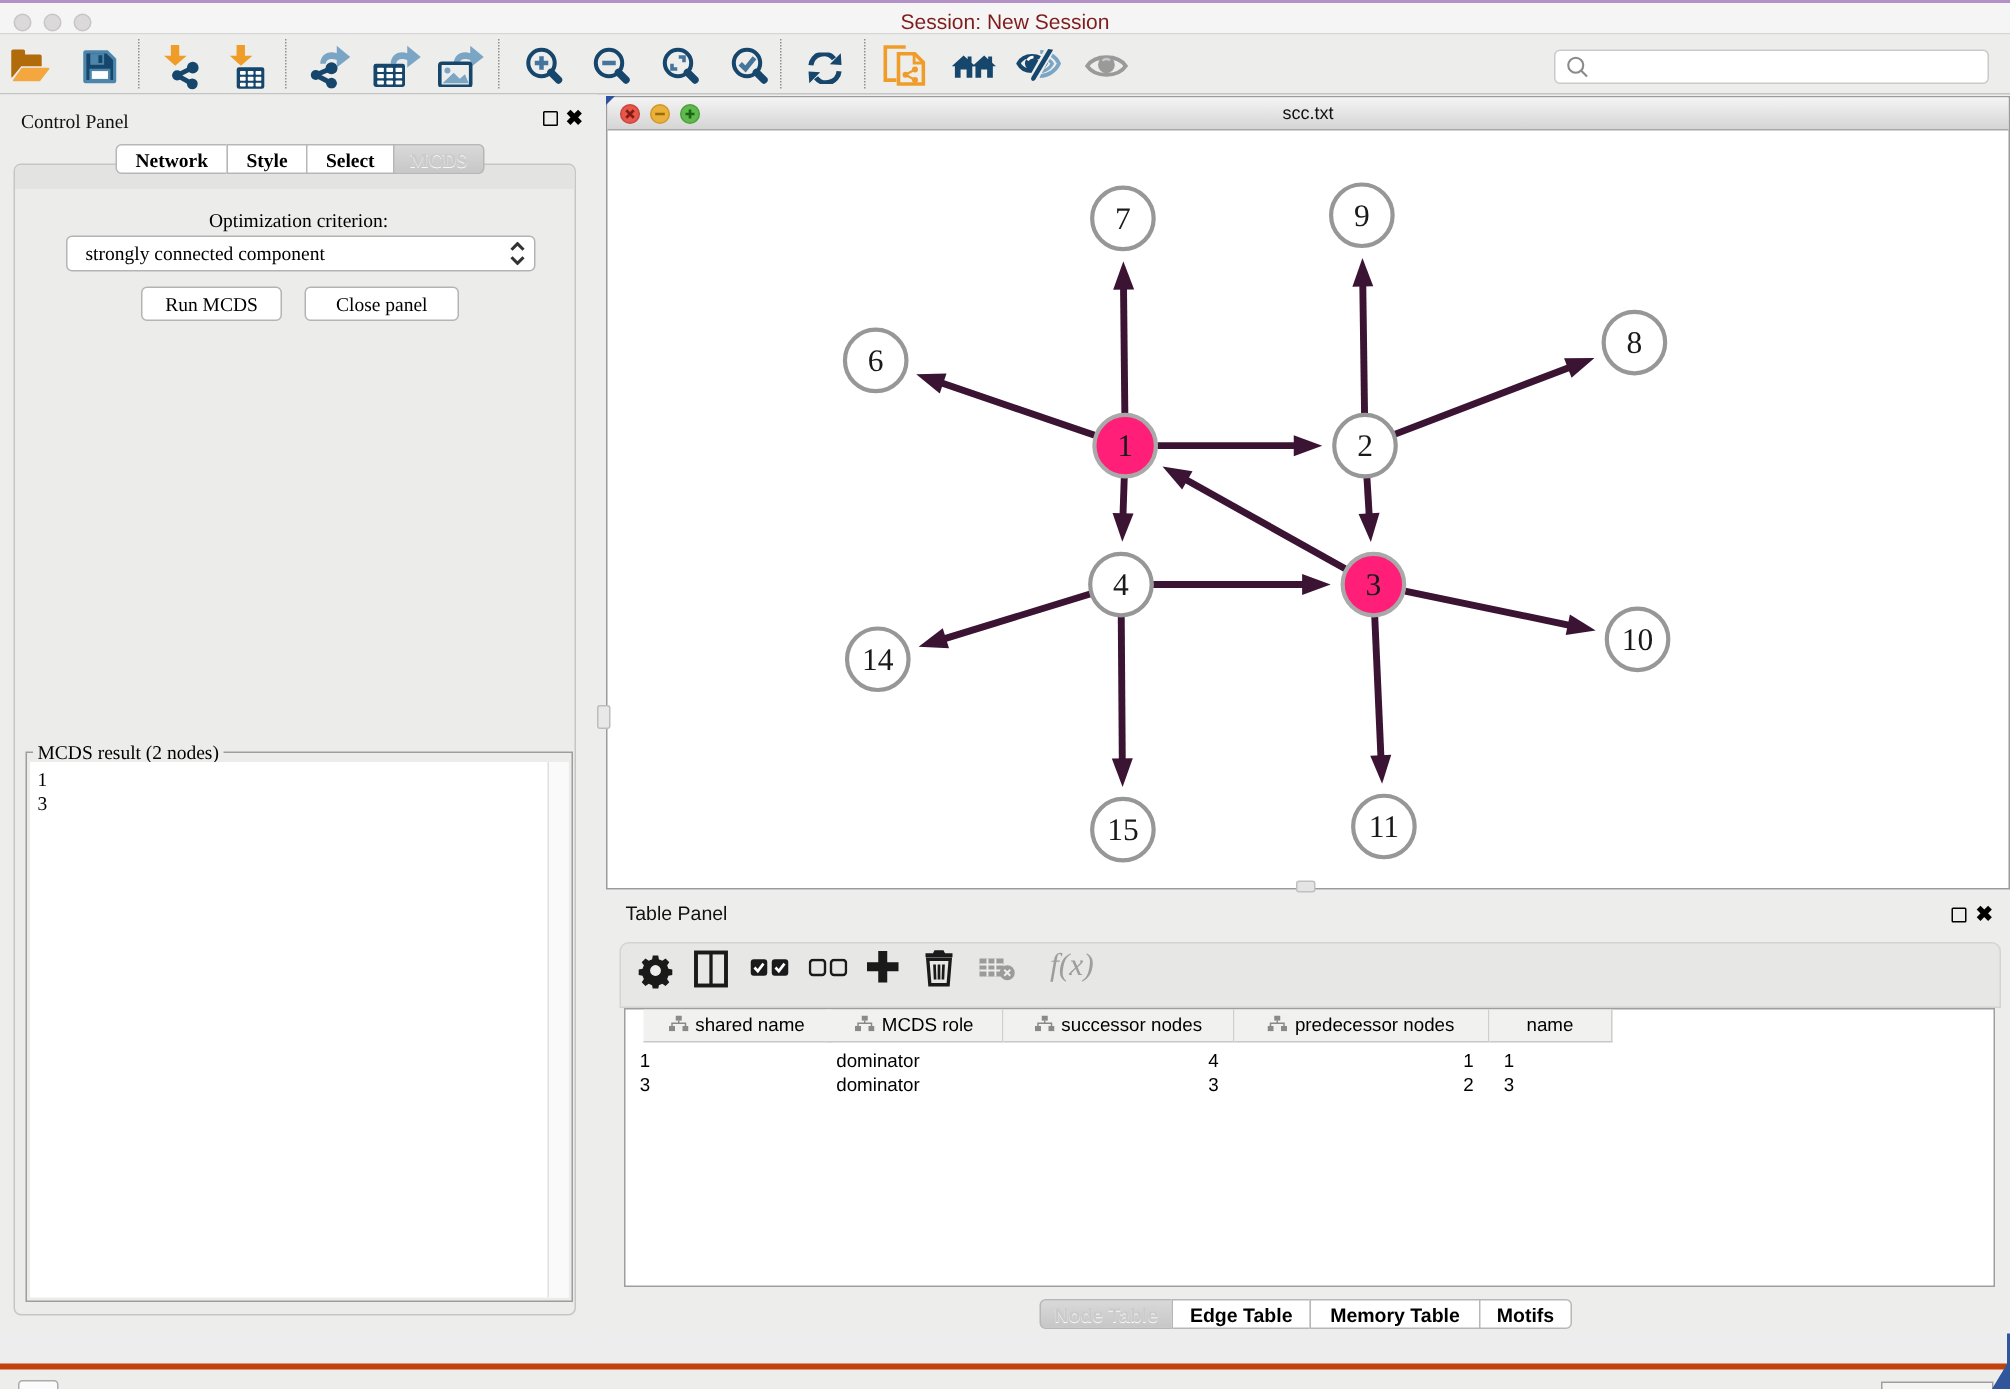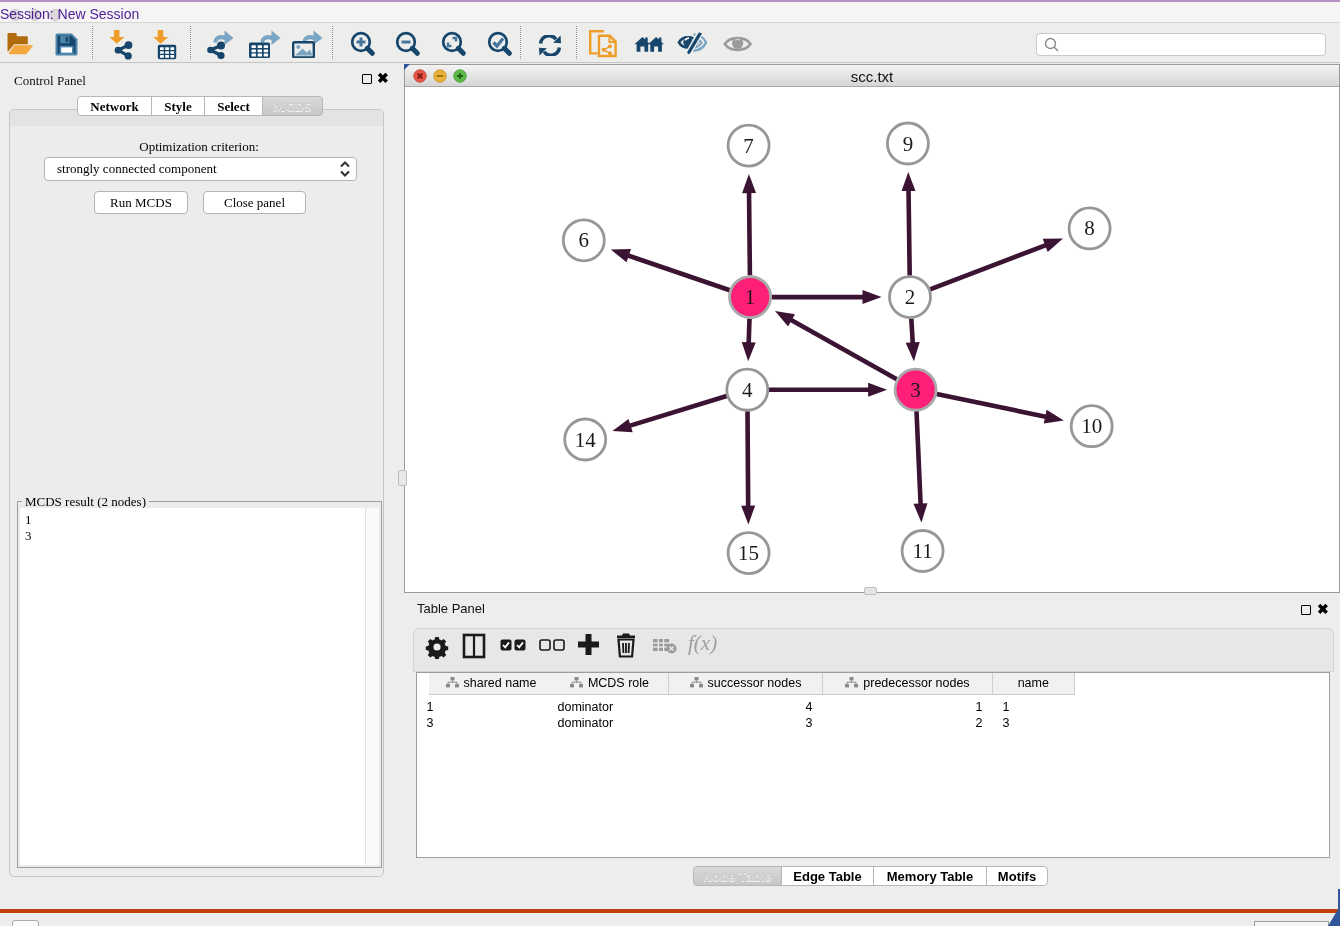--- a/index.html
+++ b/index.html
@@ -5,22 +5,22 @@
   html,body{margin:0;padding:0;}
   body{width:1340px;height:926px;overflow:hidden;background:#ededed;
        font-family:"Liberation Sans",sans-serif;}
   .abs{position:absolute;}
   #root{position:absolute;left:0;top:0;width:1340px;height:926px;background:#ededed;}
   
   #titlebar{position:absolute;left:0;top:0;width:1340px;height:23px;background:#f6f5f5;
             border-top:2px solid #b391c7;box-sizing:border-box;border-bottom:1px solid #d6d5d5;}
   .tl{position:absolute;top:7px;width:12px;height:12px;border-radius:50%;
       background:#dbd9d9;border:1px solid #c7c5c5;box-sizing:border-box;}
-  #wintitle{position:absolute;left:0;top:4px;width:1340px;text-align:left;
-            font-size:14px;color:#4c1d95;}
+  #wintitle{position:absolute;left:0;top:4px;width:1340px;text-align:center;
+            font-size:14px;color:#7f1d1d;}
   
   #toolbar{position:absolute;left:0;top:23px;width:1340px;height:40px;background:#ededec;
            border-bottom:1px solid #c4c4c4;box-sizing:border-box;}
   .sep{position:absolute;top:3px;height:33px;width:0;border-left:1px dotted #8f8f8f;}
   .ticon{position:absolute;top:3px;}
   #searchbox{position:absolute;left:1036px;top:10px;width:290px;height:23px;background:#fff;
              border:1px solid #c9c9c9;border-radius:4px;box-sizing:border-box;}
   
   #cpanel{position:absolute;left:0;top:63px;width:398px;height:825px;background:#ededec;font-family:Liberation Serif, serif;}
   .phead{font-size:13px;color:#111;}
@@ -48,21 +48,21 @@
           border:1px solid #9d9d9d;box-sizing:border-box;}
   #mcdsfs-legend{position:absolute;left:4px;top:-8px;background:#ececeb;padding:0 3px;
                  font-size:13px;color:#000;}
   #mcdstext{position:absolute;left:2px;top:6px;right:2px;bottom:2px;background:#fff;
             font-size:13px;line-height:16px;color:#000;padding:4px 0 0 5px;box-sizing:border-box;}
   
   #netwin{position:absolute;left:404px;top:64px;width:936px;height:529px;
           border:1px solid #9b9b9b;box-sizing:border-box;background:#fff;}
   #nettitle{position:absolute;left:0;top:0;width:100%;height:22px;
             background:linear-gradient(#f4f4f4,#d5d5d5);border-bottom:1px solid #a8a8a8;box-sizing:border-box;}
-  #nettitle .t{position:absolute;width:100%;text-align:center;top:3px;font-size:15px;color:#111;}
+  #nettitle .t{position:absolute;width:100%;text-align:center;top:3px;font-size:12px;color:#111;}
   
   #tpanel{position:absolute;left:404px;top:597px;width:936px;height:291px;background:#ededec;}
   #ttable{position:absolute;left:11.5px;top:75px;width:914px;height:186px;background:#fff;
           border:1px solid #9e9e9e;box-sizing:border-box;}
   .th{position:absolute;top:0;height:22px;background:#f1f1f0;border-bottom:1px solid #c9c9c9;border-right:1px solid #cfcfcf;
       box-sizing:border-box;font-size:12.5px;text-align:center;line-height:21px;color:#000;}
   .td{position:absolute;font-size:12.5px;color:#000;}
   
   #statusbar{position:absolute;left:0;top:889px;width:1340px;height:37px;background:#ededec;
              border-top:4px solid #c2410c;box-sizing:border-box;margin-top:20px;}
@@ -369,21 +369,21 @@
 <rect x="1" y="1" width="16" height="12" fill="#9b9b9b"></rect>
 <g stroke="#ededec" stroke-width="1.3">
           <line x1="1" y1="5" x2="17" y2="5"></line>
           <line x1="1" y1="9" x2="17" y2="9"></line>
 <line x1="6.3" y1="1" x2="6.3" y2="13"></line>
           <line x1="11.6" y1="1" x2="11.6" y2="13"></line>
         </g>
 <circle cx="19.5" cy="10.5" r="5" fill="#9b9b9b"></circle>
 <path d="M17.5 8.5 l4 4 M21.5 8.5 l-4 4" stroke="#ededec" stroke-width="1.4"></path>
       </svg>
-<div class="abs" style="left:284px;top:34px;font-family:'Liberation Serif',serif;font-style:italic;font-size:21px;color:#9e9e9e;">f(x)</div>
+<div class="abs" style="left:296px;top:34px;font-family:'Liberation Serif',serif;font-style:italic;font-size:21px;color:#9e9e9e;">f(x)</div>
     <div id="ttable">
       <div class="th" style="left:12px;width:126px;"><svg width="13" height="11" viewBox="0 0 13 11" style="vertical-align:-1px;margin-right:5px;">
             <rect x="4.5" y="0" width="4" height="3.4" fill="#8a8a8a"></rect>
             <rect x="0" y="7" width="4" height="3.4" fill="#8a8a8a"></rect>
             <rect x="9" y="7" width="4" height="3.4" fill="#8a8a8a"></rect>
             <path d="M6.5 3.4 v2 M2 7 v-1.8 h9 V7" stroke="#8a8a8a" stroke-width="1" fill="none"></path>
           </svg>shared name</div>
 <div class="th" style="left:134.5px;width:117.9px;"><svg width="13" height="11" viewBox="0 0 13 11" style="vertical-align:-1px;margin-right:5px;">
             <rect x="4.5" y="0" width="4" height="3.4" fill="#8a8a8a"></rect>
             <rect x="0" y="7" width="4" height="3.4" fill="#8a8a8a"></rect>

